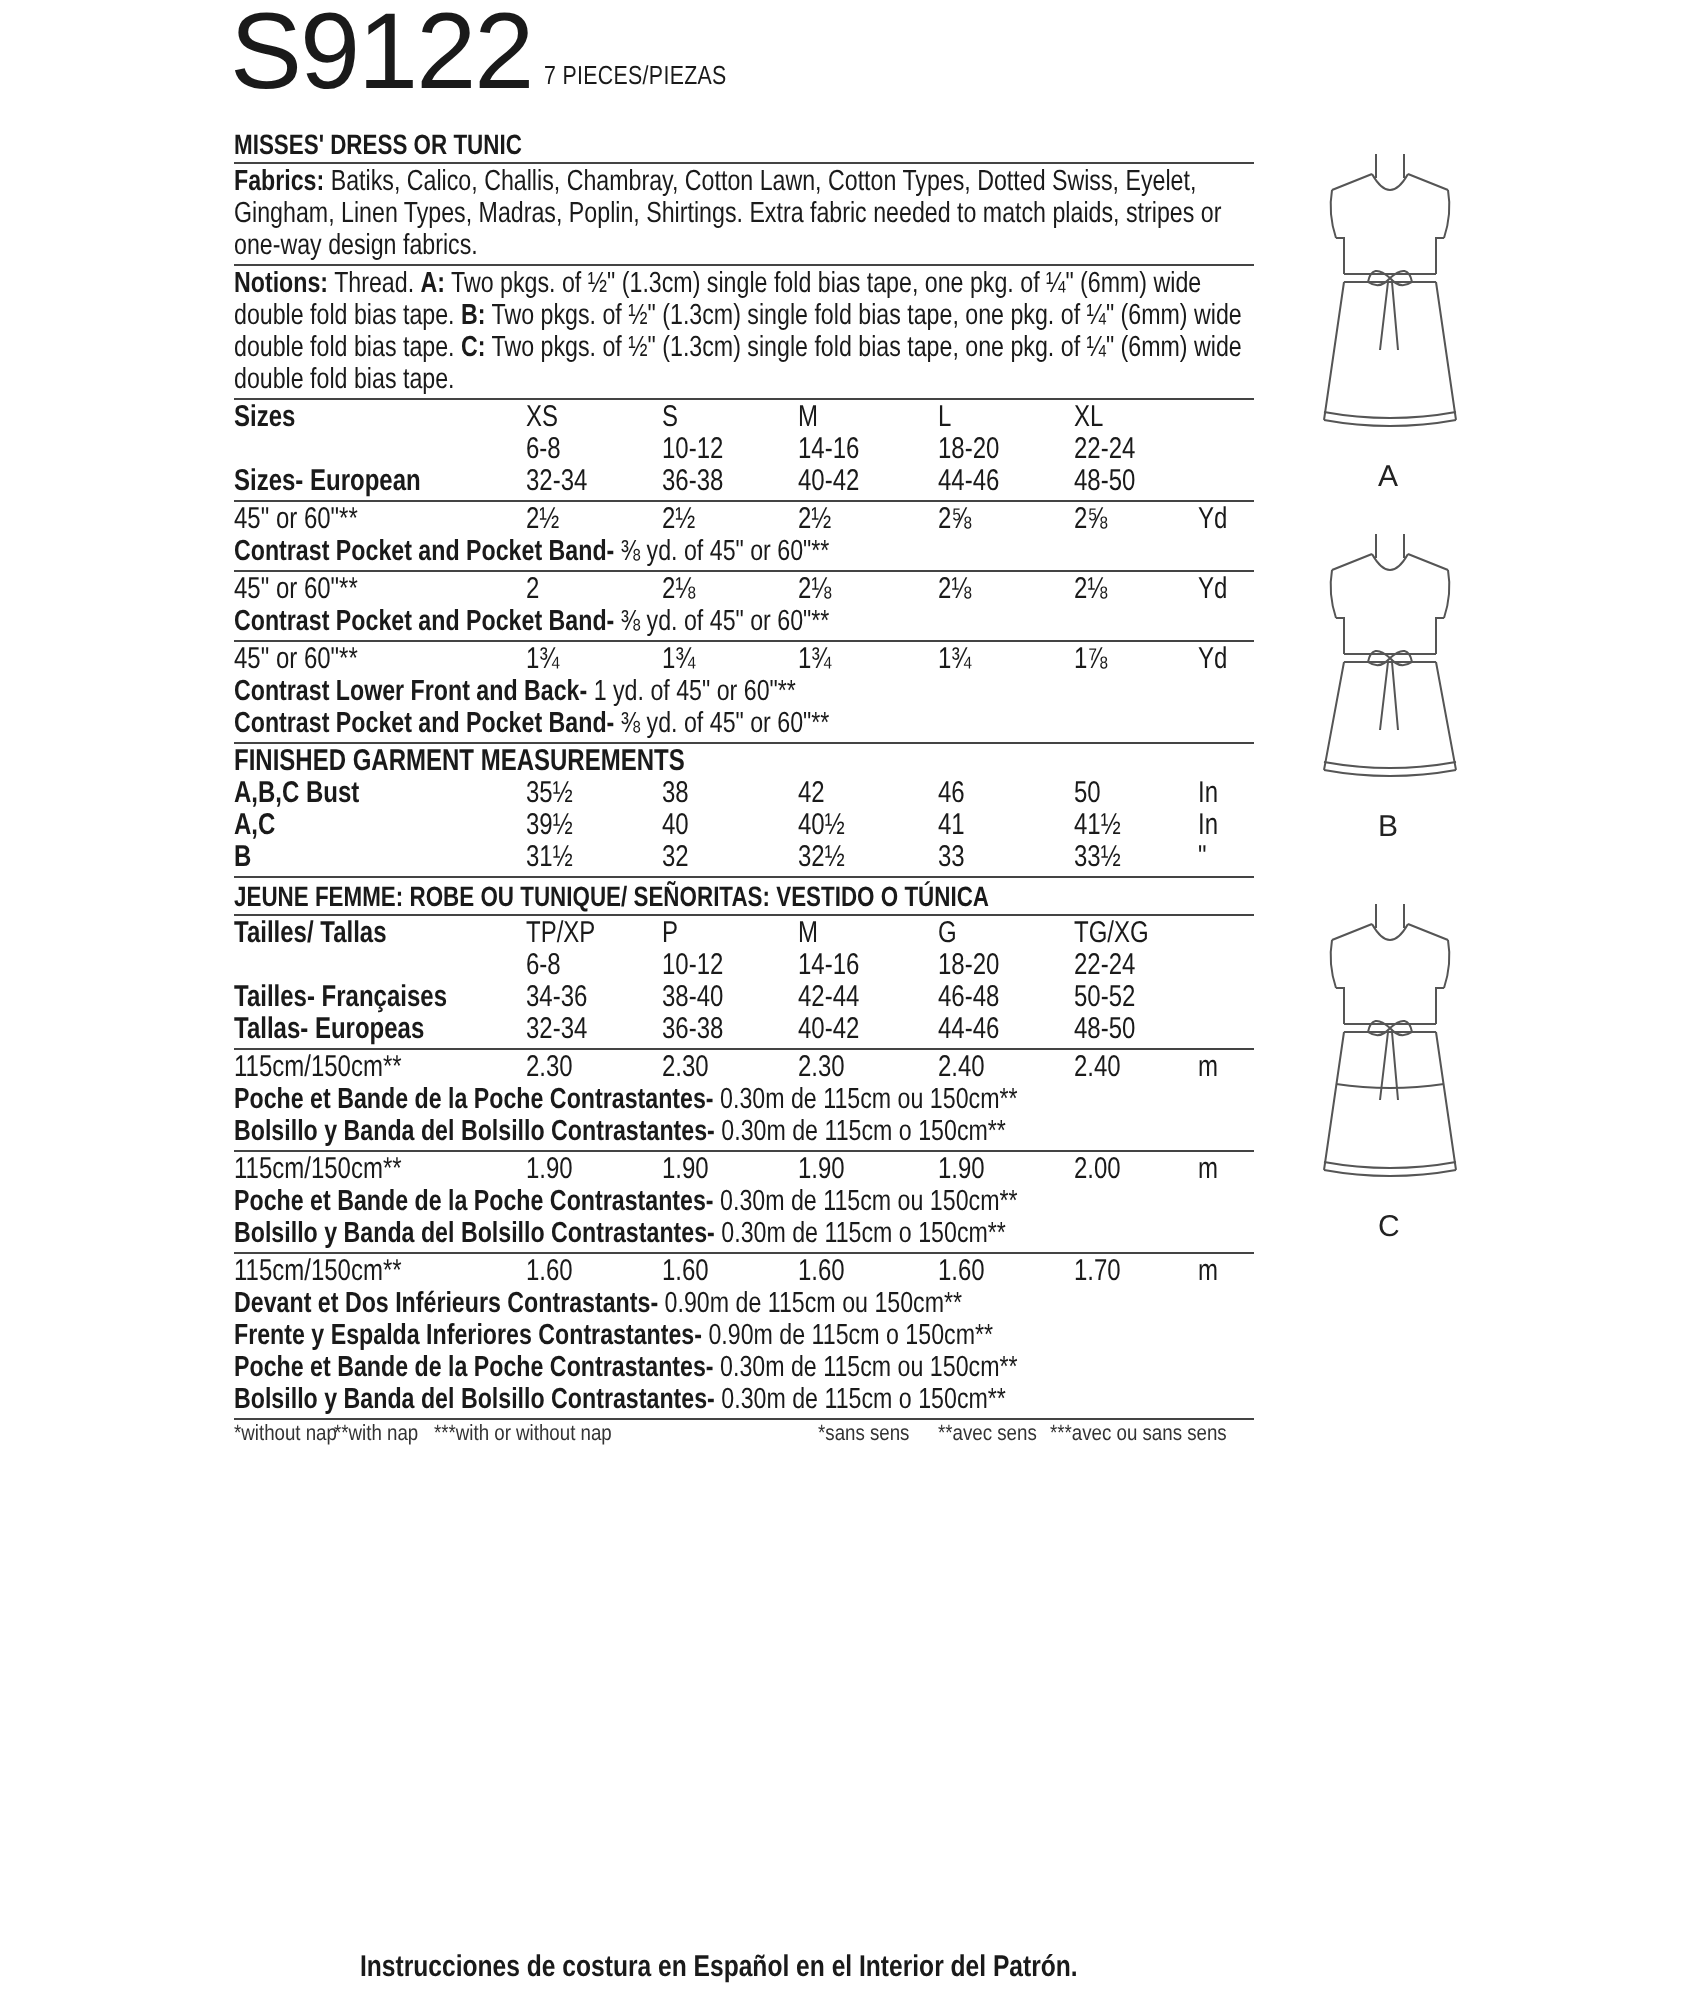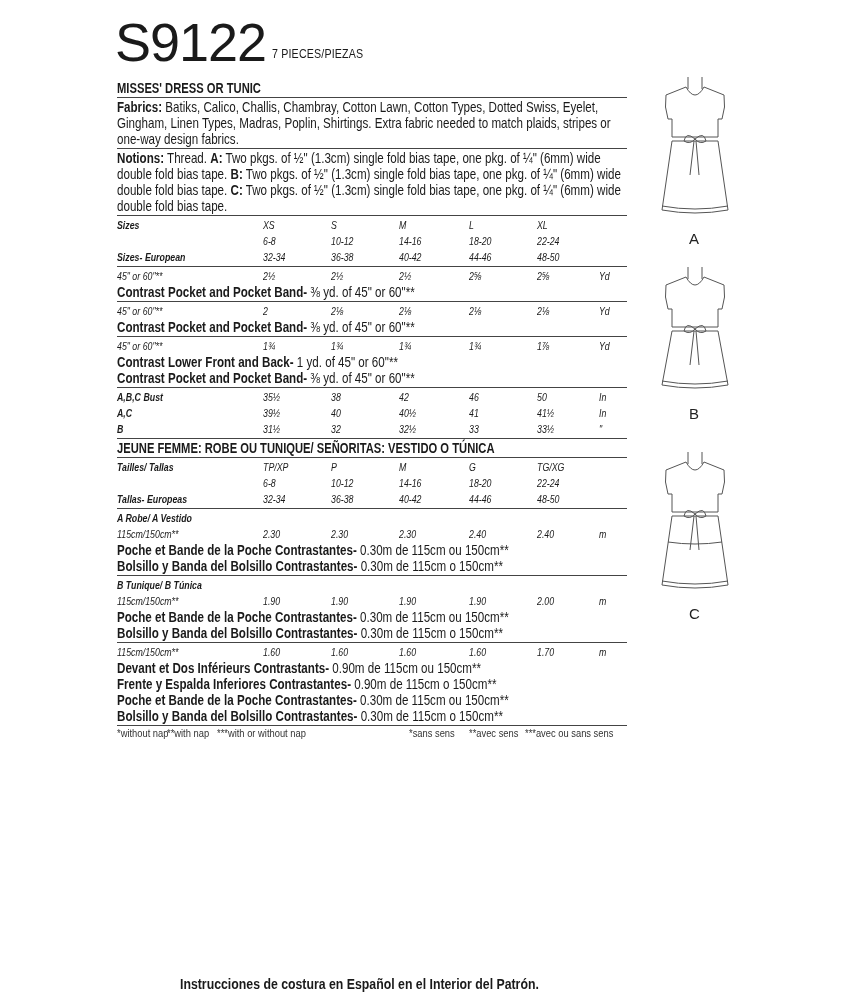--- a/index.html
+++ b/index.html
@@ -1,27 +1,27 @@
 <!DOCTYPE html>
 <html><head>
 <meta charset="utf-8">
 <style>
   html, body { margin:0; padding:0; background:#ffffff; }
   body { width:850px; height:1000px; position:relative; overflow:hidden;
          font-family:"Liberation Sans", sans-serif; color:#1a1a1a; }
   .cond { font-family:"Liberation Sans Narrow","Liberation Sans", sans-serif; }
   #sheet { position:absolute; left:117px; top:0; width:510px; }
-  .title-row { position:relative; height:62px;margin-top:16px; }
+  .title-row { position:relative; height:62px; }
   .pattern-no { position:absolute; left:-2px; top:-6px; font-size:54px; font-weight:400; letter-spacing:-1px; line-height:64px; color:#1a1a1a; }
   .pieces { position:absolute; left:155px; top:30px; font-size:13px; transform:scaleX(0.82); transform-origin:left; letter-spacing:0.2px; }
   .sec-title { font-size:14px; font-weight:700; transform:scaleX(0.8); transform-origin:left; white-space:nowrap; line-height:16px; }
   .rule { border-top:1.6px solid #444; width:510px; margin:1px 0; }
   .para { font-size:14.5px; line-height:16px; transform:scaleX(0.80); transform-origin:left; width:640px; }
   .para b { font-weight:700; }
-  .row { position:relative; height:16px; font-size:11px; line-height:16px; white-space:nowrap;font-style:italic; }
+  .row { position:relative; height:16px; font-size:15px; line-height:16px; white-space:nowrap; }
   .row > span { position:absolute; top:0; transform:scaleX(0.8); transform-origin:left; }
   .lbl { left:0; }
   .lbl.b { font-weight:700; }
   .c0 { left:146px; } .c1 { left:214px; } .c2 { left:282px; } .c3 { left:352px; } .c4 { left:420px; } .unit { left:482px; }
   .note { font-size:14.5px; line-height:16px; white-space:nowrap; transform:scaleX(0.8); transform-origin:left; }
   .note b { font-weight:700; }
   .foot { font-size:11px; color:#333; position:relative; height:13px; white-space:nowrap; }
   .foot span { position:absolute; top:0; transform:scaleX(0.85); transform-origin:left; }
   .bottom-line { position:absolute; left:180px; top:975px; font-size:15px; font-weight:700; transform:scaleX(0.82); transform-origin:left; white-space:nowrap; }
   .sketch { position:absolute; left:650px; width:90px; }
@@ -111,20 +111,23 @@
         <span class="c4">1⅞</span>
         <span class="unit">Yd</span>
       </div>
       <div class="note"><b>Contrast Lower Front and Back-</b><span> 1 yd. of 45" or 60"**</span></div>
       <div class="note"><b>Contrast Pocket and Pocket Band-</b><span> ⅜ yd. of 45" or 60"**</span></div>
       <div class="rule"></div>
     </div>
 
   <div id="en-meas">
       <div class="row">
+        <span class="lbl b">FINISHED GARMENT MEASUREMENTS</span>
+      </div>
+      <div class="row">
         <span class="lbl b">A,B,C Bust</span>
         <span class="c0">35½</span>
         <span class="c1">38</span>
         <span class="c2">42</span>
         <span class="c3">46</span>
         <span class="c4">50</span>
         <span class="unit">In</span>
       </div>
       <div class="row">
         <span class="lbl b">A,C</span>
@@ -161,49 +164,51 @@
       </div>
       <div class="row">
         <span class="lbl"></span>
         <span class="c0">6-8</span>
         <span class="c1">10-12</span>
         <span class="c2">14-16</span>
         <span class="c3">18-20</span>
         <span class="c4">22-24</span>
       </div>
       <div class="row">
+        <span class="lbl b">Tailles- Françaises</span>
+        <span class="c0">34-36</span>
+        <span class="c1">38-40</span>
+        <span class="c2">42-44</span>
+        <span class="c3">46-48</span>
+        <span class="c4">50-52</span>
+      </div>
+      <div class="row">
         <span class="lbl b">Tallas- Europeas</span>
         <span class="c0">32-34</span>
         <span class="c1">36-38</span>
         <span class="c2">40-42</span>
         <span class="c3">44-46</span>
         <span class="c4">48-50</span>
       </div>
     </div>
   <div class="rule"></div>
 
   <div id="fs-views">
-      <div class="row">
-        <span class="lbl b">A Robe/ A Vestido</span>
-      </div>
       <div class="row">
         <span class="lbl">115cm/150cm**</span>
         <span class="c0">2.30</span>
         <span class="c1">2.30</span>
         <span class="c2">2.30</span>
         <span class="c3">2.40</span>
         <span class="c4">2.40</span>
         <span class="unit">m</span>
       </div>
       <div class="note"><b>Poche et Bande de la Poche Contrastantes-</b><span> 0.30m de 115cm ou 150cm**</span></div>
       <div class="note"><b>Bolsillo y Banda del Bolsillo Contrastantes-</b><span> 0.30m de 115cm o 150cm**</span></div>
       <div class="rule"></div>
-      <div class="row">
-        <span class="lbl b">B Tunique/ B Túnica</span>
-      </div>
       <div class="row">
         <span class="lbl">115cm/150cm**</span>
         <span class="c0">1.90</span>
         <span class="c1">1.90</span>
         <span class="c2">1.90</span>
         <span class="c3">1.90</span>
         <span class="c4">2.00</span>
         <span class="unit">m</span>
       </div>
       <div class="note"><b>Poche et Bande de la Poche Contrastantes-</b><span> 0.30m de 115cm ou 150cm**</span></div>

